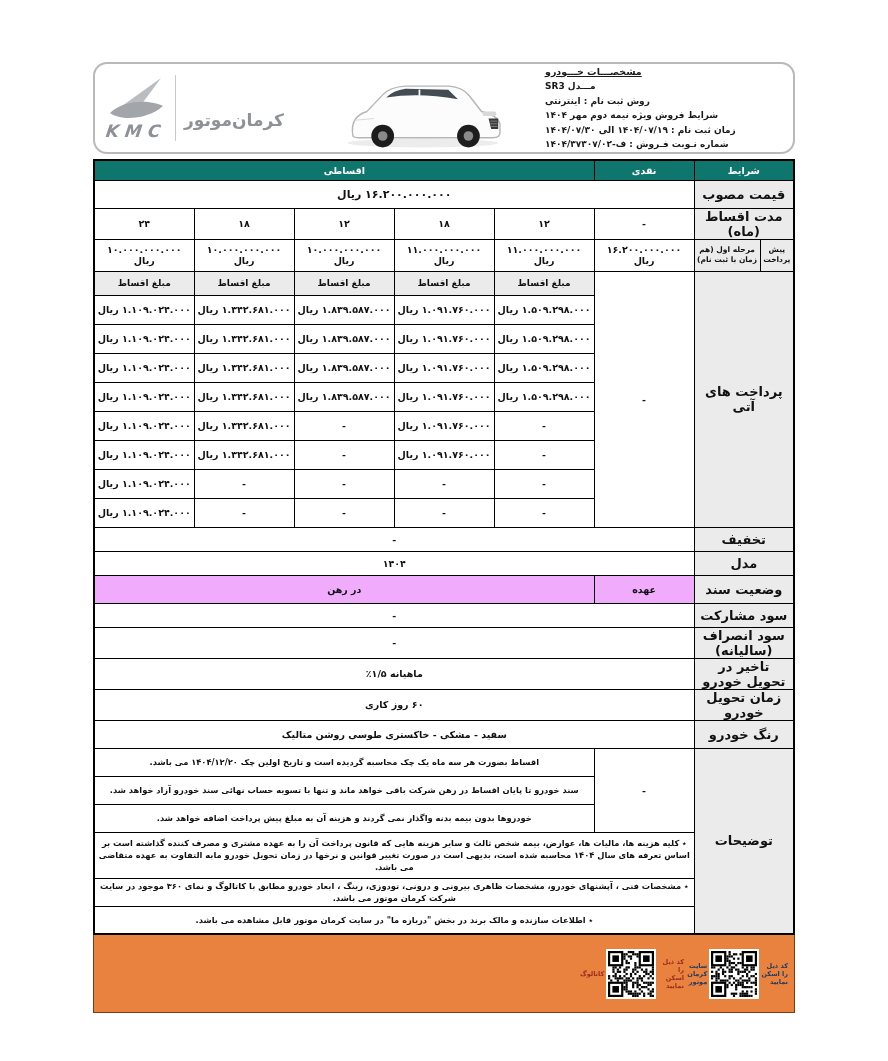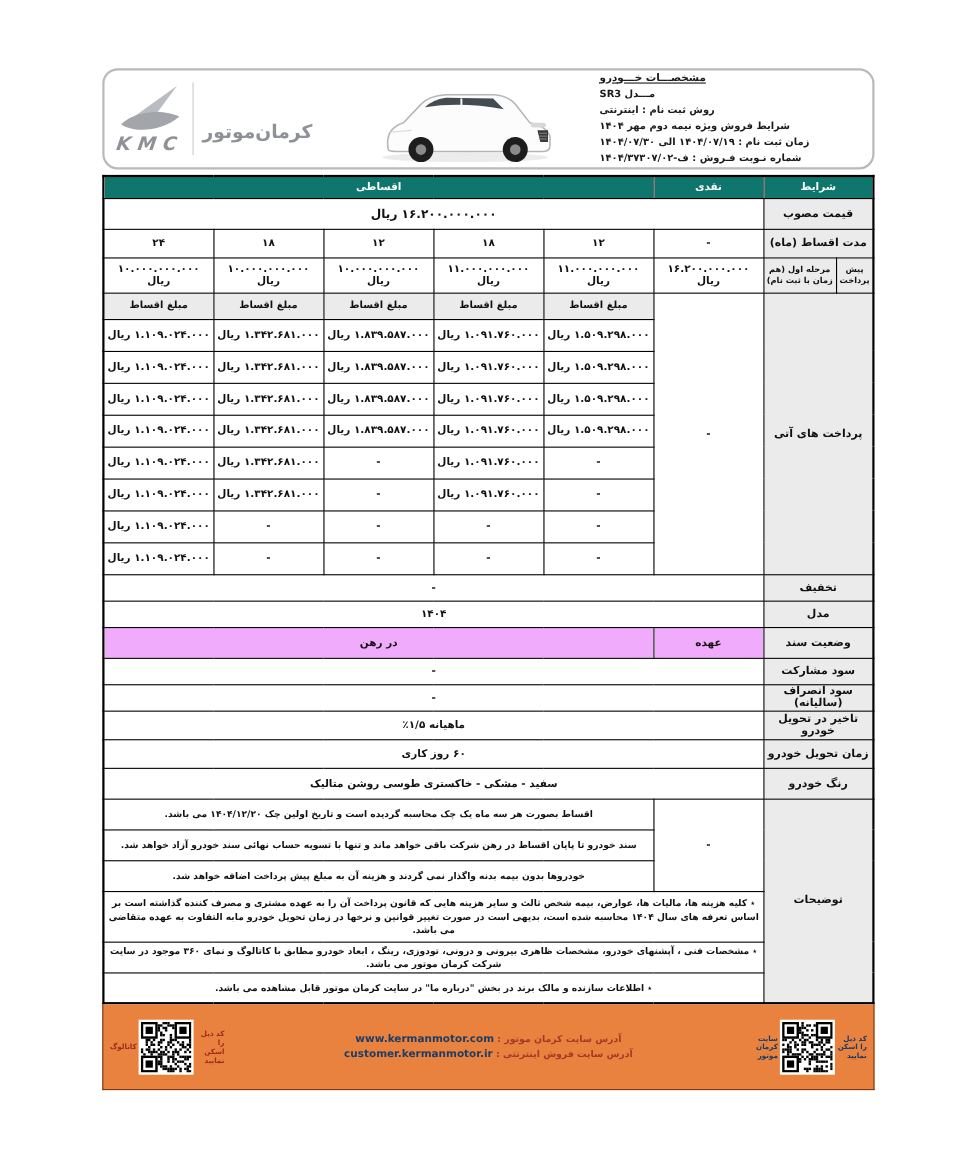--- a/index.html
+++ b/index.html
@@ -16,21 +16,21 @@
   .logo-fa{color:#8e9196;font-weight:bold;font-size:17px;direction:rtl;margin-top:24px;}
   .car-wrap{flex:1;display:flex;justify-content:center;align-items:center;}
   .specs{width:238px;flex:0 0 auto;direction:rtl;text-align:left;font-size:9px;font-weight:bold;color:#1a1a1a;line-height:14.5px;}
   .specs .title{text-decoration:underline;font-size:9.5px;}
   .specs .ltr{direction:ltr;unicode-bidi:isolate;}
 
   
   table.main{border-collapse:collapse;table-layout:fixed;width:702px;direction:rtl;margin-top:5px;border:2px solid #000;}
   table.main td{border:1px solid #000;text-align:center;vertical-align:middle;padding:0 2px;overflow:hidden;}
   td.th{background:#0f766e;color:#fff;font-size:9.5px;font-weight:bold;border-color:#151515;}
-  td.lbl{background:#ebebeb;font-size:10px;font-weight:bold;color:#111;}
+  td.lbl{background:#ebebeb;font-size:13px;font-weight:bold;color:#111;}
   td.lbl.small{font-size:7.5px;line-height:10px;}
   td.val{font-size:9.5px;font-weight:bold;color:#111;}
   td.val.big{font-size:11px;}
   td.val.gray{background:#f0abfc;}
   td.sub{background:#ebebeb;font-size:9px;font-weight:bold;color:#111;}
   td.note{font-size:8.3px;font-weight:bold;text-align:right;padding:0 6px;line-height:12px;color:#111;}
   td.note.center{text-align:center;}
   .ltrcell{direction:ltr;unicode-bidi:isolate;}
   tr.rh20{height:20px}tr.rh24{height:24px}tr.rh26{height:26px}tr.rh28{height:28px}
   tr.rh29{height:29px}tr.rh32{height:32px}tr.rh46{height:46px}
@@ -408,30 +408,20 @@
             <rect x="30.66666666666667" y="0" width="15.333333333333336" height="15.333333333333336" fill="#000"></rect>
             <rect x="32.85714285714286" y="2.1904761904761907" width="10.952380952380953" height="10.952380952380953" fill="#fff"></rect>
             <rect x="35.04761904761905" y="4.380952380952381" width="6.571428571428572" height="6.571428571428572" fill="#000"></rect>
             <rect x="0" y="30.66666666666667" width="15.333333333333336" height="15.333333333333336" fill="#000"></rect>
             <rect x="2.1904761904761907" y="32.85714285714286" width="10.952380952380953" height="10.952380952380953" fill="#fff"></rect>
             <rect x="4.380952380952381" y="35.04761904761905" width="6.571428571428572" height="6.571428571428572" fill="#000"></rect>
           </svg></div>
       <div class="qr-caption">سایت کرمان موتور</div>
     </div>
 
-    <div class="footer-center">
-      <div class="footer-line">
-        <span>آدرس سایت کرمان موتور :</span>
-        <span class="url">www.kermanmotor.com</span>
-      </div>
-      <div class="footer-line">
-        <span>آدرس سایت فروش اینترنتی :</span>
-        <span class="url">customer.kermanmotor.ir</span>
-      </div>
-    </div>
 
     <div class="qr-block red">
       <div class="qr-caption">کد ذیل را اسکن نمایید</div>
       <div class="qr-box"><svg class="qr" width="46" height="46">
             <rect width="46" height="46" fill="#fff"></rect>
             <rect x="19.714285714285715" y="0" width="2.1904761904761907" height="2.1904761904761907" fill="#000"></rect>
             <rect x="21.904761904761905" y="0" width="2.1904761904761907" height="2.1904761904761907" fill="#000"></rect>
             <rect x="24.0952380952381" y="0" width="2.1904761904761907" height="2.1904761904761907" fill="#000"></rect>
             <rect x="15.333333333333336" y="2.1904761904761907" width="2.1904761904761907" height="2.1904761904761907" fill="#000"></rect>
             <rect x="17.523809523809526" y="2.1904761904761907" width="2.1904761904761907" height="2.1904761904761907" fill="#000"></rect>

